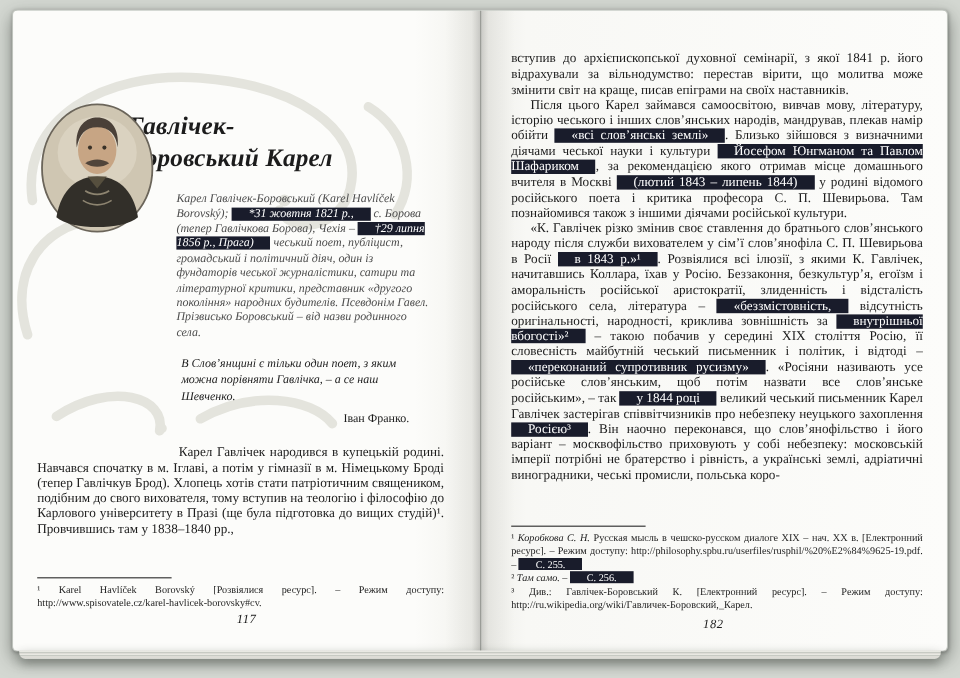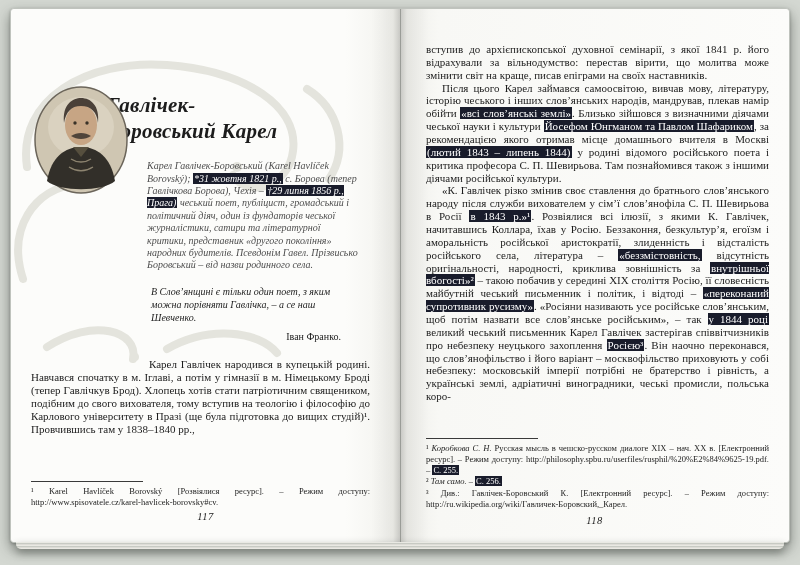--- a/index.html
+++ b/index.html
@@ -53,21 +53,21 @@
 
   .footnotes { position:absolute; left:20px; right:30px; bottom:34px; z-index:1; }
   .page-right .footnotes { left:26px; right:20px; bottom:32px; }
   .fn-sep { width:112px; border-top:1px solid #3a3a3a; margin-bottom:4px; }
   .footnote { font-size:8.5px; line-height:1.28; text-align:justify; }
   .footnote + .footnote { margin-top:1px; }
 
   .page-number { position:absolute; left:0; right:0; bottom:16px; text-align:center; font-size:10.5px; letter-spacing:.5px; z-index:1;font-style:italic; }
   .page-left .page-number { bottom:20px; }
 
-  .hl { background:var(--hl-bg,#191c2b); color:var(--hl-fg,#ffffff); padding:0 1px; }
+  .hl { background:var(--hl-bg,#191c2b); color:var(--hl-fg,#ffffff); padding:0 14px; }
   .it { font-style:italic; }
 </style>
 </head>
 <body>
 
 <div class="scene">
   <div class="book">
 
     <div class="page page-left">
 
@@ -134,18 +134,18 @@
         <p class="body-text indent"><span>«К. Гавлічек різко змінив своє ставлення до братнього слов’янського народу після служби вихователем у сім’ї слов’янофіла С. П. Шевирьова в Росії </span><span class="hl">в 1843 р.»¹</span><span>. Розвіялися всі ілюзії, з якими К. Гавлічек, начитавшись Коллара, їхав у Росію. Беззаконня, безкультур’я, егоїзм і аморальність російської аристократії, злиденність і відсталість російського села, література – </span><span class="hl">«беззмістовність,</span><span> відсутність оригінальності, народності, криклива зовнішність за </span><span class="hl">внутрішньої вбогості»²</span><span> – такою побачив у середині XIX століття Росію, її словесність майбутній чеський письменник і політик, і відтоді – </span><span class="hl">«переконаний супротивник русизму»</span><span>. «Росіяни називають усе російське слов’янським, щоб потім назвати все слов’янське російським», – так </span><span class="hl">у 1844 році</span><span> великий чеський письменник Карел Гавлічек застерігав співвітчизників про небезпеку неуцького захоплення </span><span class="hl">Росією³</span><span>. Він наочно переконався, що слов’янофільство і його варіант – москвофільство приховують у собі небезпеку: московській імперії потрібні не братерство і рівність, а українські землі, адріатичні виноградники, чеські промисли, польська коро-</span></p>
       </div>
 
       <div class="footnotes">
         <div class="fn-sep"></div>
         <div class="footnote"><span>¹ </span><span class="it">Коробкова С. Н.</span><span> Русская мысль в чешско-русском диалоге XIX – нач. XX в. [Електронний ресурс]. – Режим доступу: http://philosophy.spbu.ru/userfiles/rusphil/%20%E2%84%9625-19.pdf. – </span><span class="hl">С. 255.</span></div>
         <div class="footnote"><span>² </span><span class="it">Там само.</span><span> – </span><span class="hl">С. 256.</span></div>
         <div class="footnote"><span>³ Див.: Гавлічек-Боровський К. [Електронний ресурс]. – Режим доступу: http://ru.wikipedia.org/wiki/Гавличек-Боровский,_Карел.</span></div>
       </div>
 
-      <div class="page-number">118</div>
+      <div class="page-number">182</div>
     </div>
 
     <div class="spine"></div>
   </div>
 </div>
 
 </body></html>

